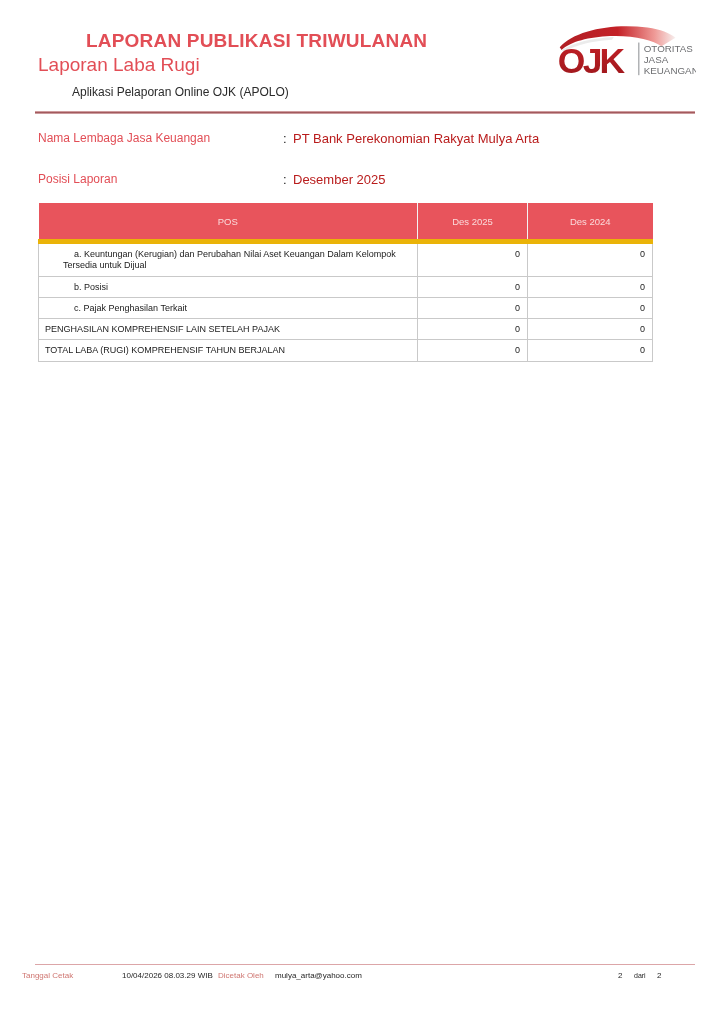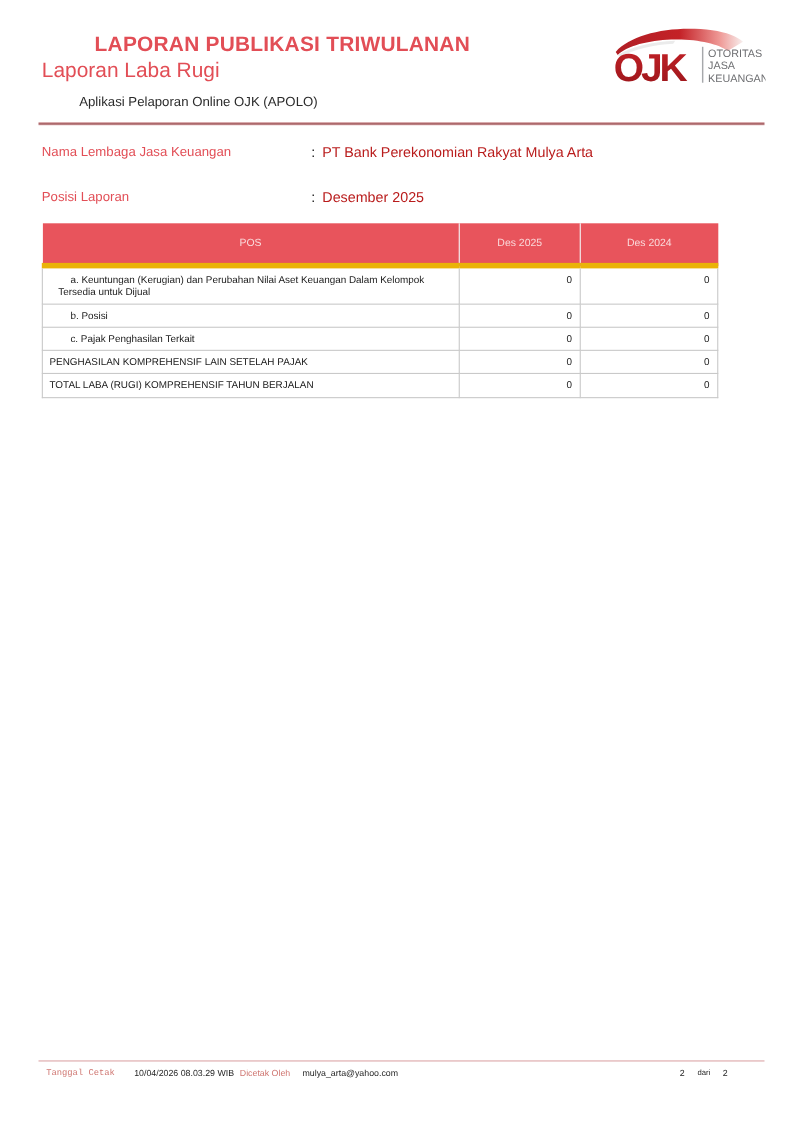--- a/index.html
+++ b/index.html
@@ -57,31 +57,31 @@
     border-right: 1px solid #f3f3f3; border-bottom: 5px solid #eab308;
   }
   .report-table thead th:last-child { border-right: none; }
   .report-table tbody td {
     border: 1px solid #c9c9c9;
     font-size: 9px; color: #1a1a1a;
     padding: 5px 5px 4px 5px; vertical-align: top;
     line-height: 1.25;
   }
   .report-table .pos-cell { text-align: left; padding-left: 6px; }
-  .report-table .pos-cell.indent { padding-left: 14px; text-indent: 11px; }
+  .report-table .pos-cell.indent { padding-left: 24px; text-indent: 11px; }
   .report-table .val-cell { text-align: right; padding-right: 7px; }
 
   
   .footer-rule {
     position: absolute; left: 35px; top: 964px; width: 660px; height: 1px;
     background: #dca6a8;
   }
   .footer { position: absolute; left: 0; top: 971px; width: 725px; height: 14px; font-size: 8px; color: #1f1f1f; }
   .footer .f-label { position: absolute; color: var(--footer-label, #cf7671); }
-  .footer .print-date-label { left: 42px; font-family: Liberation Mono, monospace; }
+  .footer .print-date-label { left: 22px; }
   .footer .print-date-value { position: absolute; left: 122px; }
   .footer .printed-by-label { left: 218px; text-align: right; }
   .footer .printed-by-value { position: absolute; left: 275px; }
   .footer .page-current { position: absolute; left: 618px; }
   .footer .page-sep { position: absolute; left: 634px; top: 1px; font-size: 7px; }
   .footer .page-total { position: absolute; left: 657px; }
 </style>
 </head>
 <body>
 

